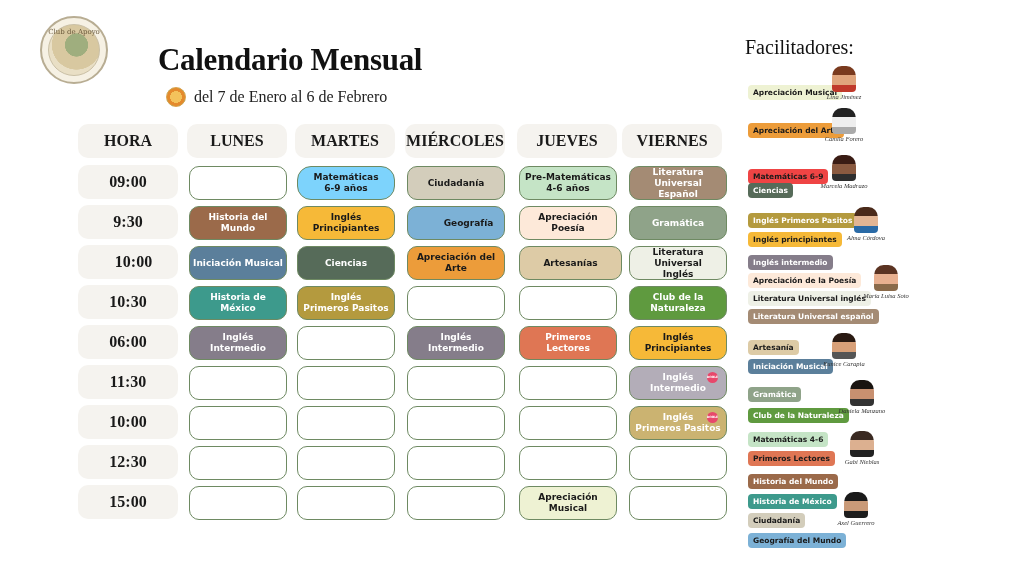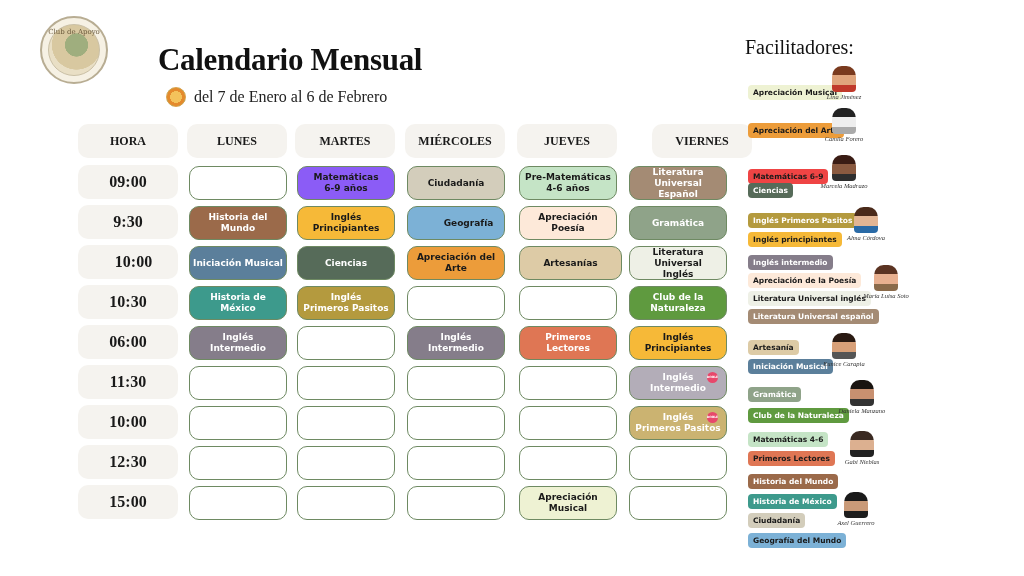--- a/index.html
+++ b/index.html
@@ -29,21 +29,21 @@
   .sub-icon {
     width: 20px; height: 20px; border-radius: 50%;
     background: radial-gradient(circle, #f3c25b 0 45%, #e48a2c 46% 70%, #7ca35a 71%);
     border: 1px solid #d9a24a;
   }
 
   .grid { position: absolute; left: 78px; top: 124px; }
   .head {
     position: absolute; height: 34px; width: 100px; border-radius: 10px; background: #f5f3ef;
     display: flex; align-items: center; justify-content: center;
-    font-family: "Liberation Serif", serif; font-weight: bold; font-size: 12px; color: #1a1a1a;
+    font-family: "Liberation Serif", serif; font-weight: bold; font-size: 16px; color: #1a1a1a;
   }
   .hour {
     position: absolute; height: 34px; width: 100px; border-radius: 10px; background: #f5f3ef;
     display: flex; align-items: center; justify-content: center;
     font-family: "Liberation Serif", serif; font-weight: bold; font-size: 16px; color: #1a1a1a;
   }
   .cell {
     position: absolute; width: 100px; height: 34px; border-radius: 10px;
     border: 1.5px solid #6e8a62; background: #fff;
     display: flex; align-items: center; justify-content: center; text-align: center;
@@ -86,41 +86,41 @@
   <span class="sub-icon"></span>
   <span>del 7 de Enero al 6 de Febrero</span>
 </div>
 
 <div id="grid" class="grid">
     <div class="head" style="left: 0px; top: 0px;">HORA</div>
     <div class="head" style="left: 109px; top: 0px;">LUNES</div>
     <div class="head" style="left: 217px; top: 0px;">MARTES</div>
     <div class="head" style="left: 327px; top: 0px;">MIÉRCOLES</div>
     <div class="head" style="left: 439px; top: 0px;">JUEVES</div>
-    <div class="head" style="left: 574px; top: 0px;">VIERNES</div>
+    <div class="head" style="left: 544px; top: 0px;">VIERNES</div>
     <div class="hour" style="left: 0px; top: 41px;">09:00</div>
     <div class="hour" style="left: 0px; top: 81px;">9:30</div>
     <div class="hour" style="left: 0px; top: 121px; padding-left: 11px;">10:00</div>
     <div class="hour" style="left: 0px; top: 161px;">10:30</div>
     <div class="hour" style="left: 0px; top: 201px;">06:00</div>
     <div class="hour" style="left: 0px; top: 241px;">11:30</div>
     <div class="hour" style="left: 0px; top: 281px;">10:00</div>
     <div class="hour" style="left: 0px; top: 321px;">12:30</div>
     <div class="hour" style="left: 0px; top: 361px;">15:00</div>
     <div class="cell" style="left: 111px; top: 42px; width: 98px; background: rgb(255, 255, 255); color: rgb(26, 26, 26);"><span></span></div>
     <div class="cell" style="left: 111px; top: 82px; width: 98px; background: rgb(155, 106, 74); color: rgb(255, 255, 255);"><span>Historia del Mundo</span></div>
     <div class="cell" style="left: 111px; top: 122px; width: 98px; background: rgb(91, 127, 155); color: rgb(255, 255, 255);"><span>Iniciación Musical</span></div>
     <div class="cell" style="left: 111px; top: 162px; width: 98px; background: rgb(61, 154, 140); color: rgb(255, 255, 255);"><span>Historia de México</span></div>
     <div class="cell" style="left: 111px; top: 202px; width: 98px; background: rgb(133, 125, 138); color: rgb(255, 255, 255);"><span>Inglés
 Intermedio</span></div>
     <div class="cell" style="left: 111px; top: 242px; width: 98px; background: rgb(255, 255, 255); color: rgb(26, 26, 26);"><span></span></div>
     <div class="cell" style="left: 111px; top: 282px; width: 98px; background: rgb(255, 255, 255); color: rgb(26, 26, 26);"><span></span></div>
     <div class="cell" style="left: 111px; top: 322px; width: 98px; background: rgb(255, 255, 255); color: rgb(26, 26, 26);"><span></span></div>
     <div class="cell" style="left: 111px; top: 362px; width: 98px; background: rgb(255, 255, 255); color: rgb(26, 26, 26);"><span></span></div>
-    <div class="cell" style="left: 219px; top: 42px; width: 98px; background: #8b5cf6; color: rgb(26, 26, 26);"><span>Matemáticas
+    <div class="cell" style="left: 219px; top: 42px; width: 98px; background: #7dd3fc; color: rgb(26, 26, 26); border-radius: 14px;"><span>Matemáticas
 6-9 años</span></div>
     <div class="cell" style="left: 219px; top: 82px; width: 98px; background: rgb(246, 185, 56); color: rgb(26, 26, 26);"><span>Inglés
 Principiantes</span></div>
     <div class="cell" style="left: 219px; top: 122px; width: 98px; background: rgb(86, 107, 89); color: rgb(255, 255, 255);"><span>Ciencias</span></div>
     <div class="cell" style="left: 219px; top: 162px; width: 98px; background: rgb(180, 154, 62); color: rgb(255, 255, 255);"><span>Inglés
 Primeros Pasitos</span></div>
     <div class="cell" style="left: 219px; top: 202px; width: 98px; background: rgb(255, 255, 255); color: rgb(26, 26, 26);"><span></span></div>
     <div class="cell" style="left: 219px; top: 242px; width: 98px; background: rgb(255, 255, 255); color: rgb(26, 26, 26);"><span></span></div>
     <div class="cell" style="left: 219px; top: 282px; width: 98px; background: rgb(255, 255, 255); color: rgb(26, 26, 26);"><span></span></div>
     <div class="cell" style="left: 219px; top: 322px; width: 98px; background: rgb(255, 255, 255); color: rgb(26, 26, 26);"><span></span></div>

